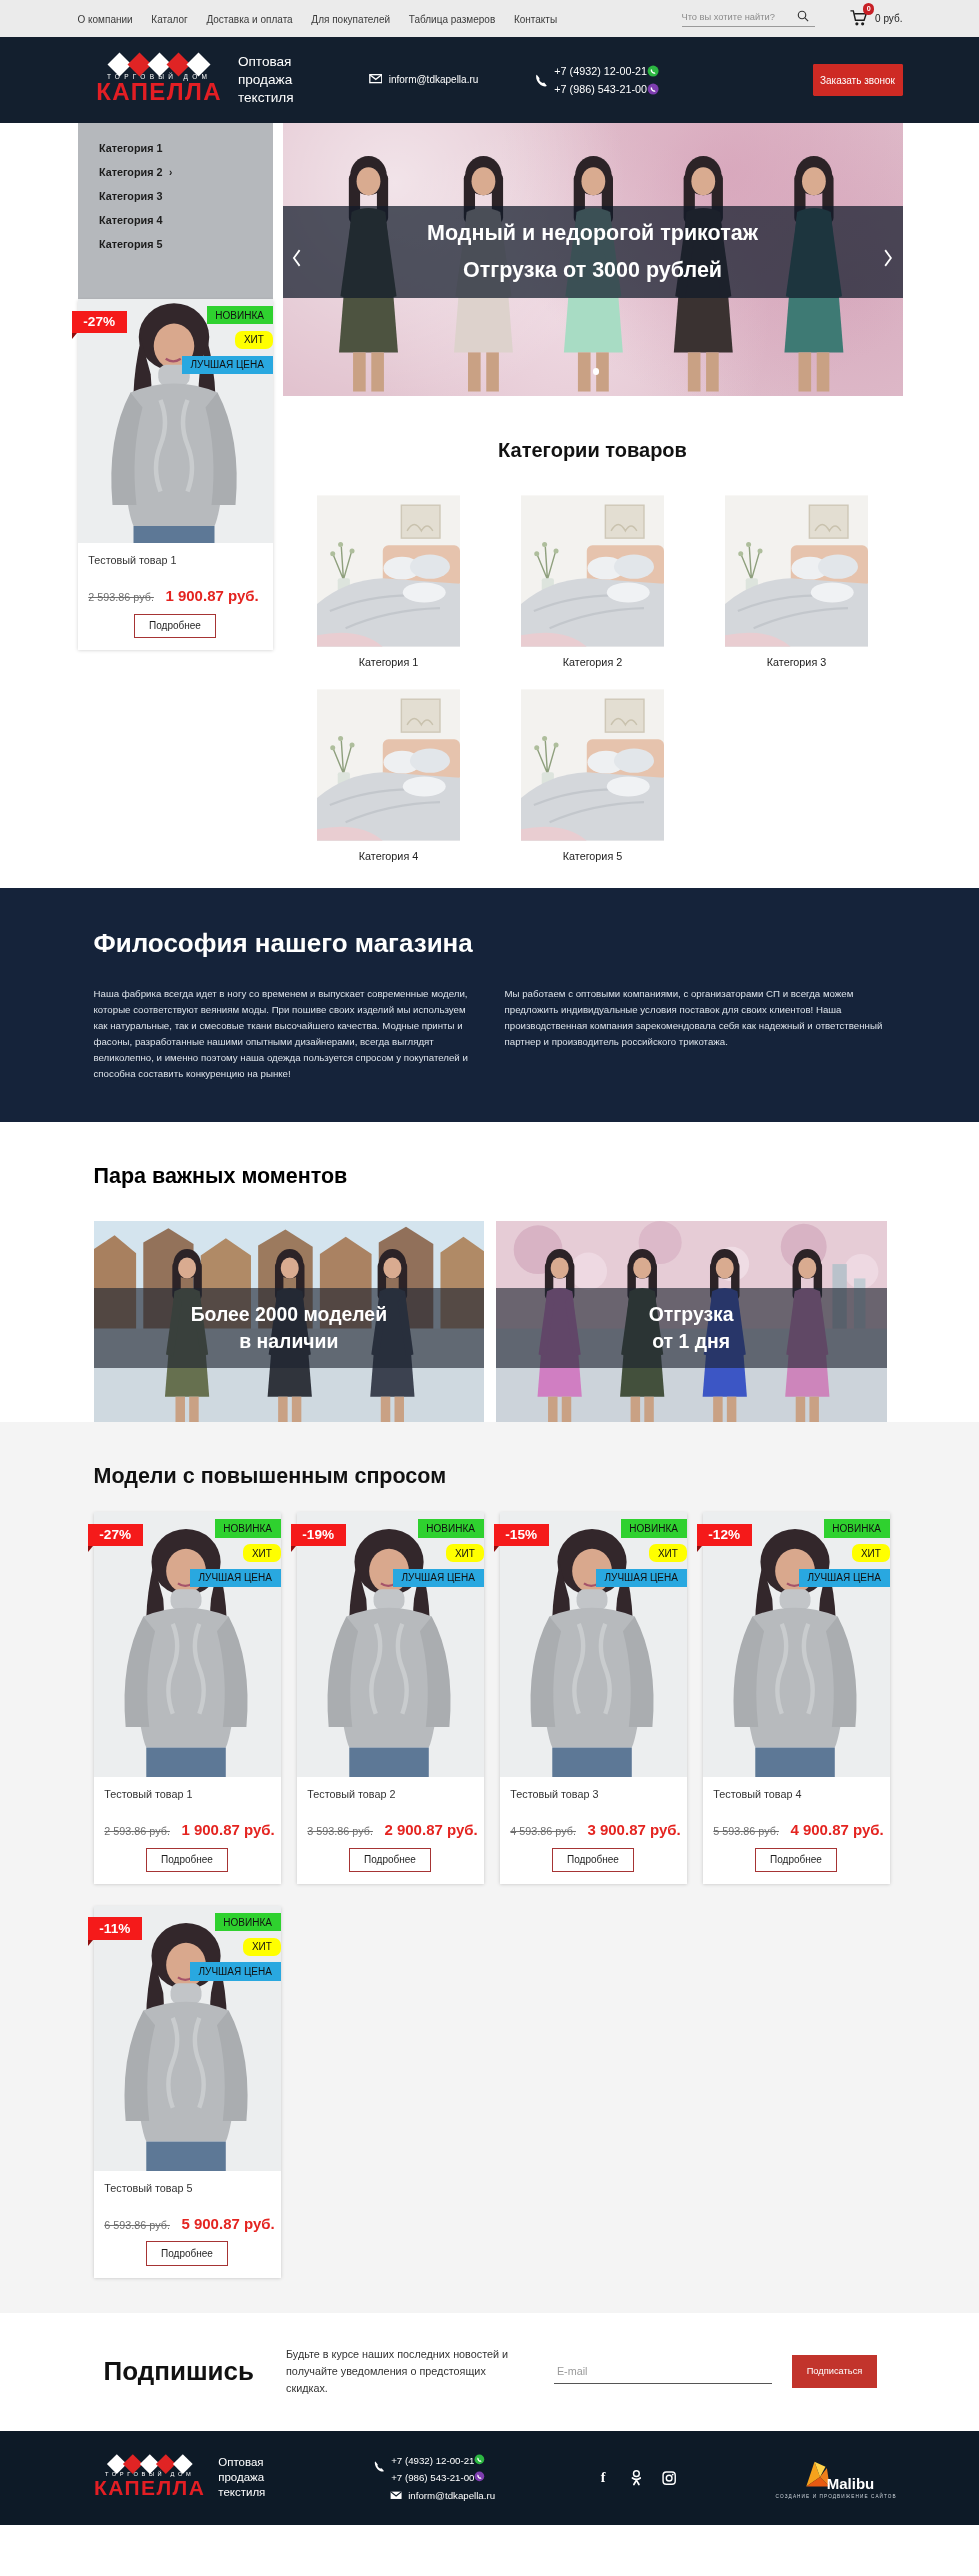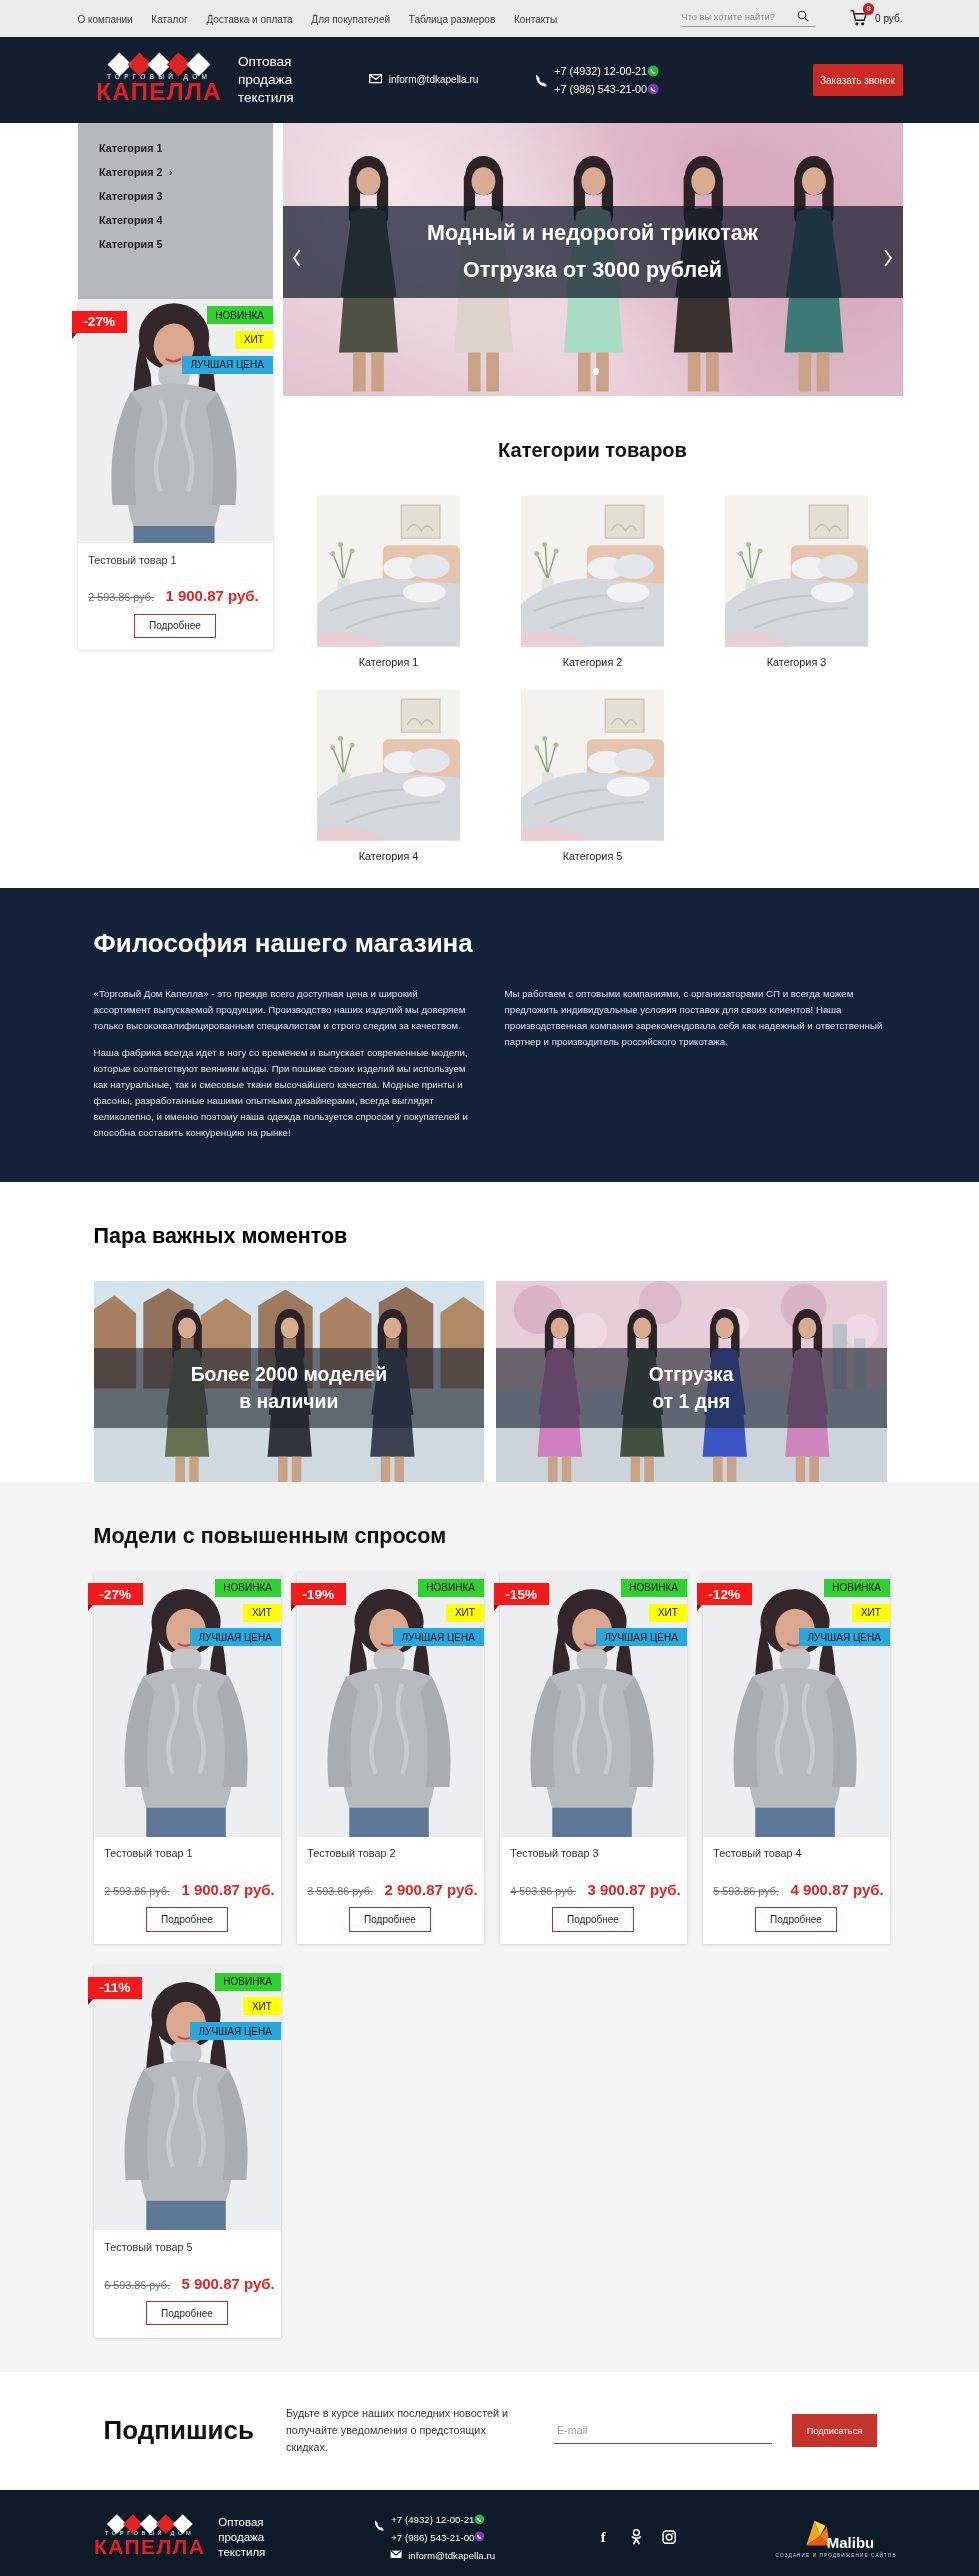--- a/index.html
+++ b/index.html
@@ -51,21 +51,21 @@
   
   .card { position:relative; background:#fff; box-shadow:0 0.7px 3.6px rgba(0,0,0,.18); }
   .card-photo { height:265px; background:#86efac; position:relative; overflow:visible; }
   .card--sm .card-photo { height:244px; }
   .fig { position:absolute; inset:0; width:100%; height:100%; }
   .discount { position:absolute; top:11.5px; left:-5.7px; background:#f51a1a; color:#fff; font-size:13.6px; font-weight:bold; padding:3.6px 11.5px; z-index:3; }
   .discount:after { content:''; position:absolute; left:0; top:100%; border-right:5.7px solid transparent; border-top:6.5px solid #8f0d0d; width:0; height:0; }
   .badges { position:absolute; top:7.2px; right:0; display:flex; flex-direction:column; align-items:flex-end; gap:6.5px; z-index:3; }
   .badge { font-size:10px; color:#101010; padding:3.6px 8.6px; }
   .b-new { background:#2fd12f; }
-  .b-hit { background:#ffff00; }
+  .b-hit { background:#ffff00;border-radius:7px; }
   .b-best { background:#29a8e0; }
   .card-info { padding:10.8px 10.8px 12.2px; }
   .card-title { font-size:10.8px; color:#333; cursor:pointer; }
   .price-row { margin-top:21.5px; display:flex; align-items:baseline; gap:11.5px; }
   .old-price { color:#6f6f6f; text-decoration:line-through; font-size:10.8px; white-space:nowrap; }
   .new-price { color:#e42420; font-size:15px; font-weight:bold; white-space:nowrap; }
   .more-btn { display:block; margin:9.3px auto 0; background:#fff; border:0.7px solid #a63434; color:#1f1f1f; font-size:10px; padding:5.7px 14.3px; font-family:"Liberation Sans", sans-serif; cursor:pointer; }
 
   
   .slider { position:relative; height:273px; overflow:hidden;
@@ -410,21 +410,20 @@
     </div>
 
   </div>
 </section>
 
 <section class="philosophy">
   <div class="container inner">
     <h2>Философия нашего магазина</h2>
     <div class="phil-cols">
       <div class="phil-col">
-        <p>«Торговый Дом Капелла» - это прежде всего доступная цена и широкий ассортимент выпускаемой продукции. Производство наших изделий мы доверяем только высококвалифицированным специалистам и строго следим за качеством.</p>
         <p>Наша фабрика всегда идет в ногу со временем и выпускает современные модели, которые соответствуют веяниям моды. При пошиве своих изделий мы используем как натуральные, так и смесовые ткани высочайшего качества. Модные принты и фасоны, разработанные нашими опытными дизайнерами, всегда выглядят великолепно, и именно поэтому наша одежда пользуется спросом у покупателей и способна составить конкуренцию на рынке!</p>
       </div>
       <div class="phil-col">
         <p>Мы работаем с оптовыми компаниями, с организаторами СП и всегда можем предложить индивидуальные условия поставок для своих клиентов! Наша производственная компания зарекомендовала себя как надежный и ответственный партнер и производитель российского трикотажа.</p>
       </div>
     </div>
   </div>
 </section>
 
 <section class="moments">

